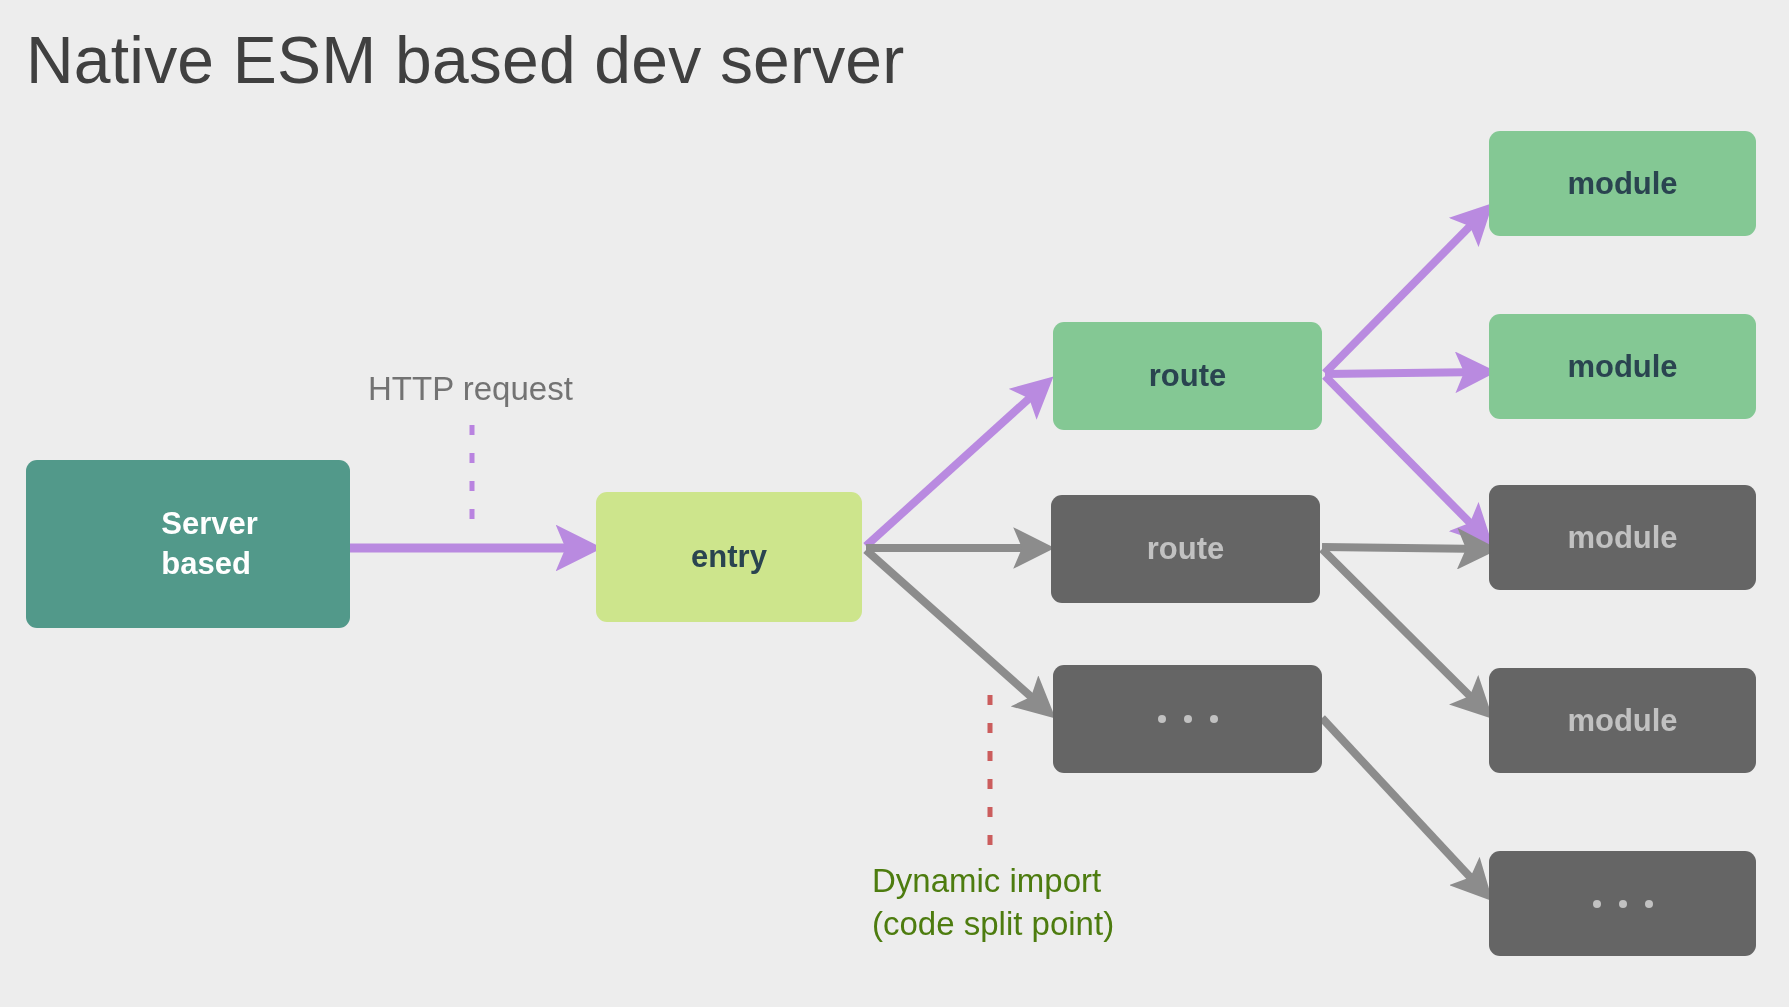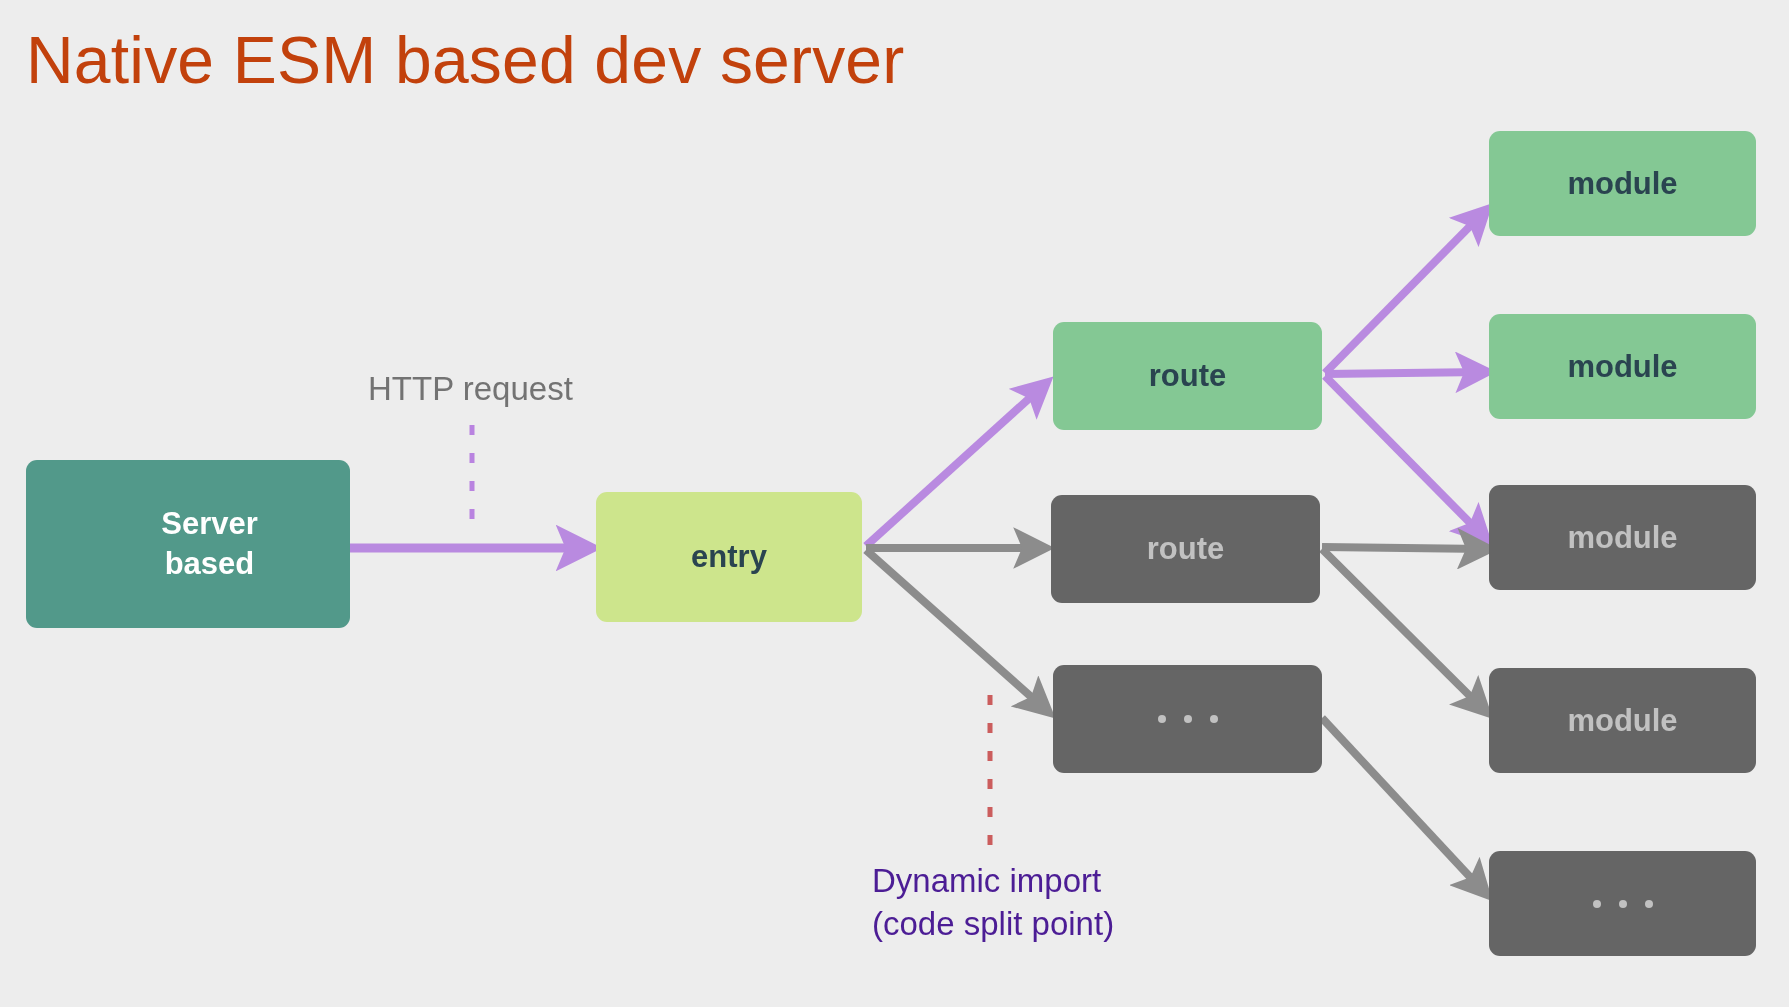--- a/index.html
+++ b/index.html
@@ -28,34 +28,34 @@
     width: 1789px;
     height: 1007px;
     pointer-events: none;
   }
   .title {
     position: absolute;
     left: 26px;
     top: 26px;
     font-size: 66px;
     line-height: 1.05;
-    color: #c2410c;
+    color: #404040;
     font-weight: 400;
     letter-spacing: 0.2px;
     white-space: nowrap;
   }
   .node {
     position: absolute;
     border-radius: 11px;
     display: flex;
     align-items: center;
     justify-content: center;
     box-sizing: border-box;
     font-weight: 700;
-    text-align: center;
+    text-align: left;
   }
   .node-server {
     background: #52998a;
     color: #ffffff;
     font-size: 31px;
     line-height: 1.28;
     padding-left: 43px;
   }
   .node-entry {
     background: #cde58c;
@@ -90,21 +90,21 @@
     line-height: 1.3;
     font-weight: 400;
     white-space: pre-line;
   }
   .annot-http {
     color: #737373;
     left: 368px;
     top: 368px;
   }
   .annot-dyn {
-    color: #4c1d95;
+    color: #4d7c0f;
     left: 872px;
     top: 860px;
   }
 </style>
 </head>
 <body>
 
 <div id="stage">
 
   <div class="title">Native ESM based dev server</div>

